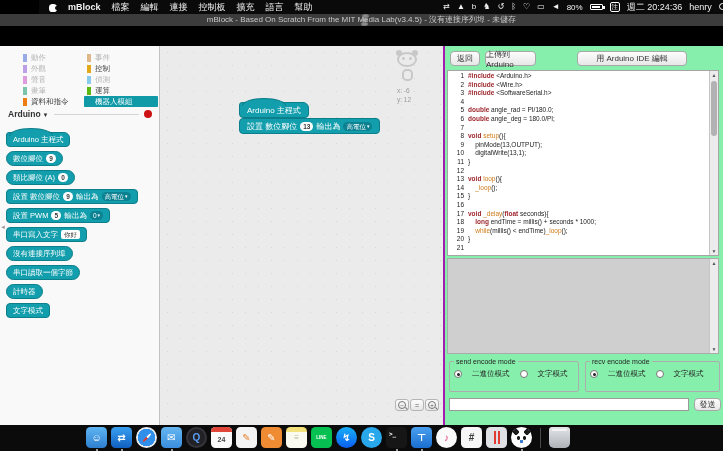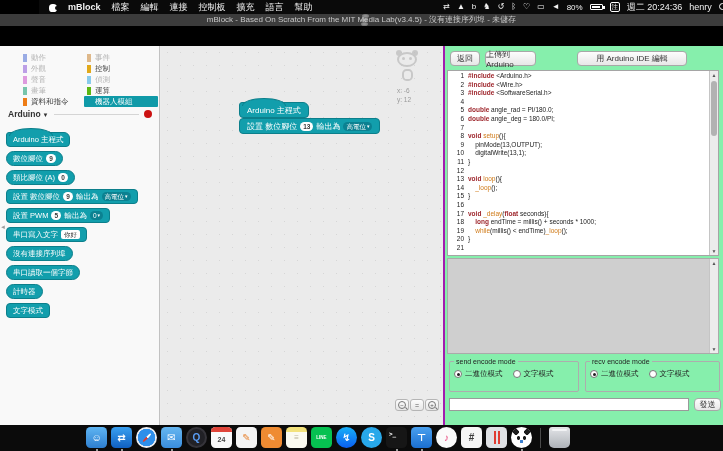--- a/index.html
+++ b/index.html
@@ -92,21 +92,21 @@
   .seg.fn{color:#cf7a18;}
   .sbar{position:absolute;top:0;right:0;width:9px;bottom:0;background:#ececec;border-left:1px solid #c5c5c5;}
   .sbar .ar{position:absolute;left:0;width:8px;height:8px;font-size:5px;color:#555;text-align:center;line-height:8px;}
   .sbar .thumb{position:absolute;left:1px;width:6px;border-radius:3px;background:#b2b2b2;}
   .serialout{position:absolute;left:2px;top:212px;width:272px;height:96px;background:#cfcfcf;border:1px solid #aaa;}
   fieldset.enc{position:absolute;top:312px;height:34px;border:1px groove #adadad;border-radius:2px;margin:0;padding:2px 4px;}
   fieldset.enc legend{font-size:7px;color:#222;padding:0 2px;}
   .radios{display:flex;align-items:center;gap:10px;margin-top:2px;font-size:7.5px;color:#222;}
   .radio{width:8px;height:8px;border-radius:50%;border:1px solid #777;background:#fff;position:relative;flex:none;}
   .radio.sel::after{content:"";position:absolute;left:2px;top:2px;width:3px;height:3px;border-radius:50%;background:#222;}
-  .ropt{display:flex;align-items:center;gap:3px;}
+  .ropt{display:flex;align-items:center;gap:10px;}
   .msginput{position:absolute;left:4px;top:352px;width:240px;height:13px;border:1px solid #9a9a9a;background:#fff;font-size:8px;padding:0 2px;}
   .sendbtn{position:absolute;left:249px;top:352px;width:27px;height:13px;}
 
   
   .dock{position:absolute;left:0;top:425px;width:723px;height:26px;background:#0b0b0b;}
   .dockrow{position:absolute;left:86px;top:2px;display:flex;align-items:center;gap:4px;}
   .dock-ic{width:21px;height:21px;border-radius:4.5px;display:flex;align-items:center;justify-content:center;font-size:10px;font-weight:bold;position:relative;color:#fff;}
   .dock-ic.circ{border-radius:50%;}
   .dock-ic.running::after{content:"";position:absolute;bottom:-2.5px;left:9.5px;width:2px;height:2px;border-radius:50%;background:#cfcfcf;}
   .docksep{width:1px;height:20px;background:#4a4a4a;margin:0 4px;}

